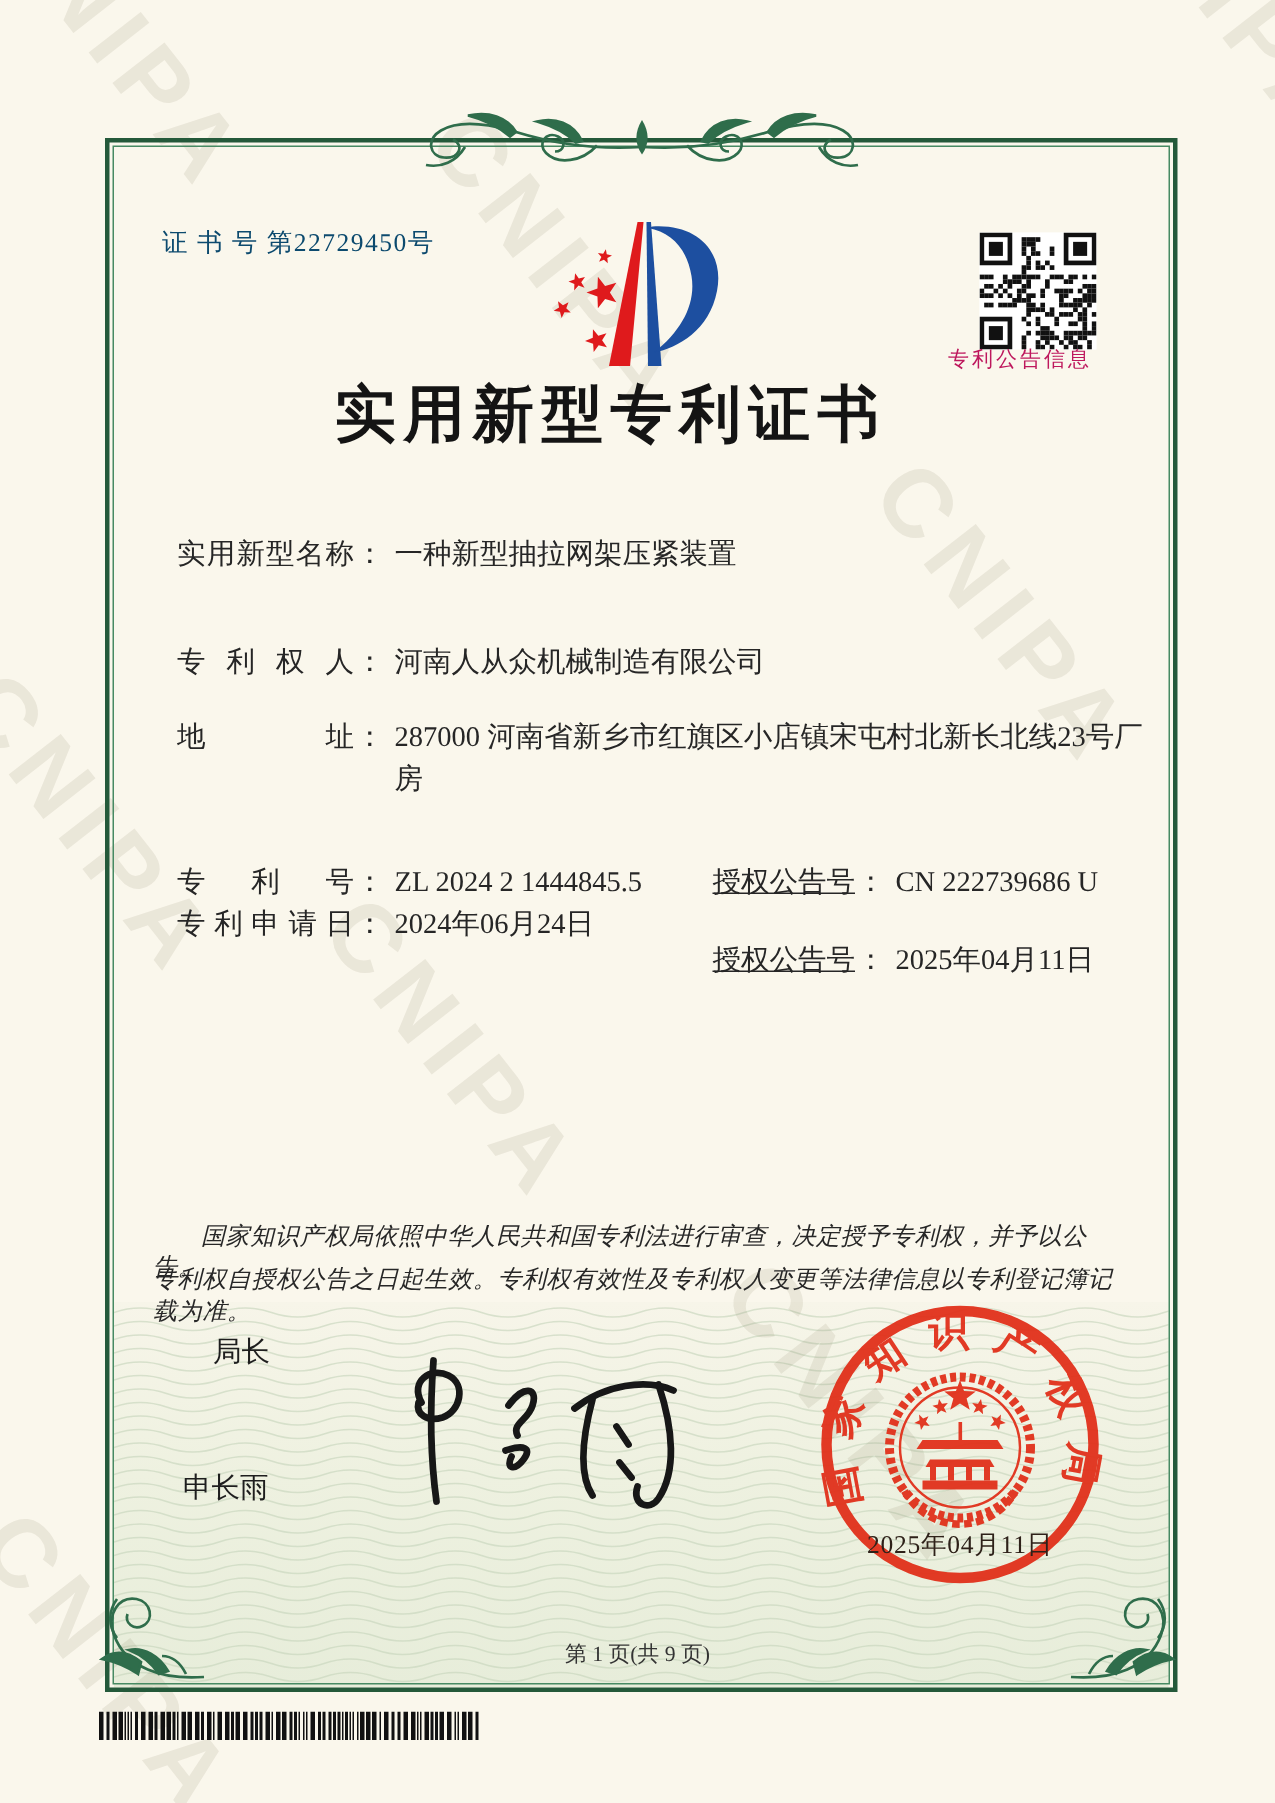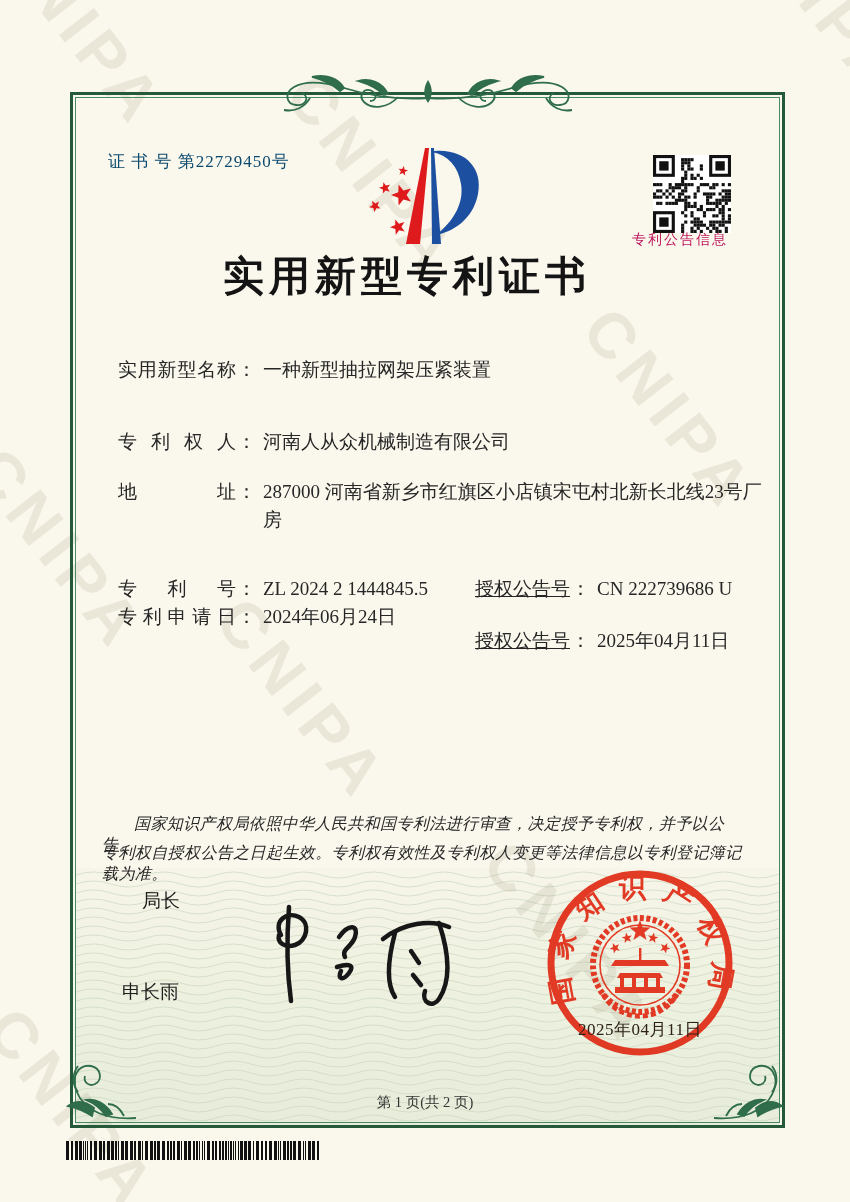--- a/index.html
+++ b/index.html
@@ -425,21 +425,21 @@
         <rect x="99" y="110" width="4" height="9"></rect>
         <rect x="111" y="110" width="4" height="9"></rect>
         <rect x="70" y="119" width="50" height="6"></rect>
         <rect x="94" y="80" width="2.4" height="12"></rect>
       </g>
       <path d="M 58 126 A 42 42 0 0 0 132 126" fill="none" stroke="#e12d17" stroke-width="5" stroke-dasharray="5 3"></path>
     </g>
   </svg>
   <div id="sealdate">2025年04月11日</div>
 
-  <div id="footer">第 1 页(共 2 页)</div>
+  <div id="footer">第 1 页(共 9 页)</div>
   <svg id="barcode" width="258" height="19" viewBox="0 0 258 19">
       <g id="bcbox">
         <rect x="0" y="0" width="3" height="19" fill="#111"></rect>
         <rect x="5" y="0" width="2" height="19" fill="#111"></rect>
         <rect x="9" y="0" width="3" height="19" fill="#111"></rect>
         <rect x="13" y="0" width="3" height="19" fill="#111"></rect>
         <rect x="17" y="0" width="1" height="19" fill="#111"></rect>
         <rect x="19" y="0" width="1" height="19" fill="#111"></rect>
         <rect x="21" y="0" width="1" height="19" fill="#111"></rect>
         <rect x="24" y="0" width="2" height="19" fill="#111"></rect>

